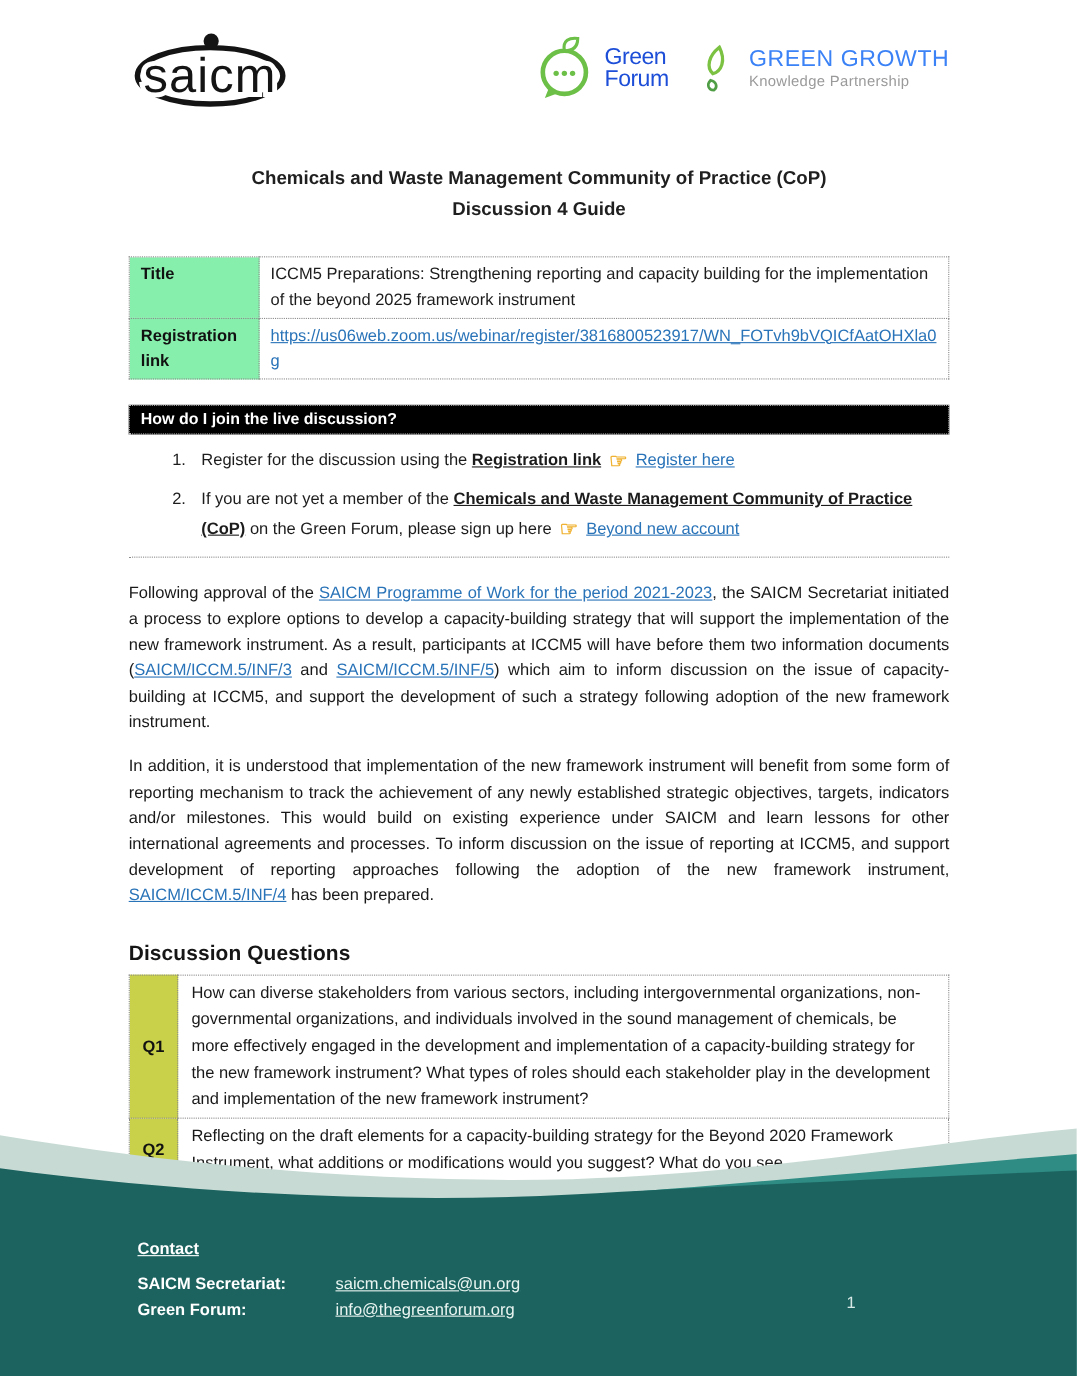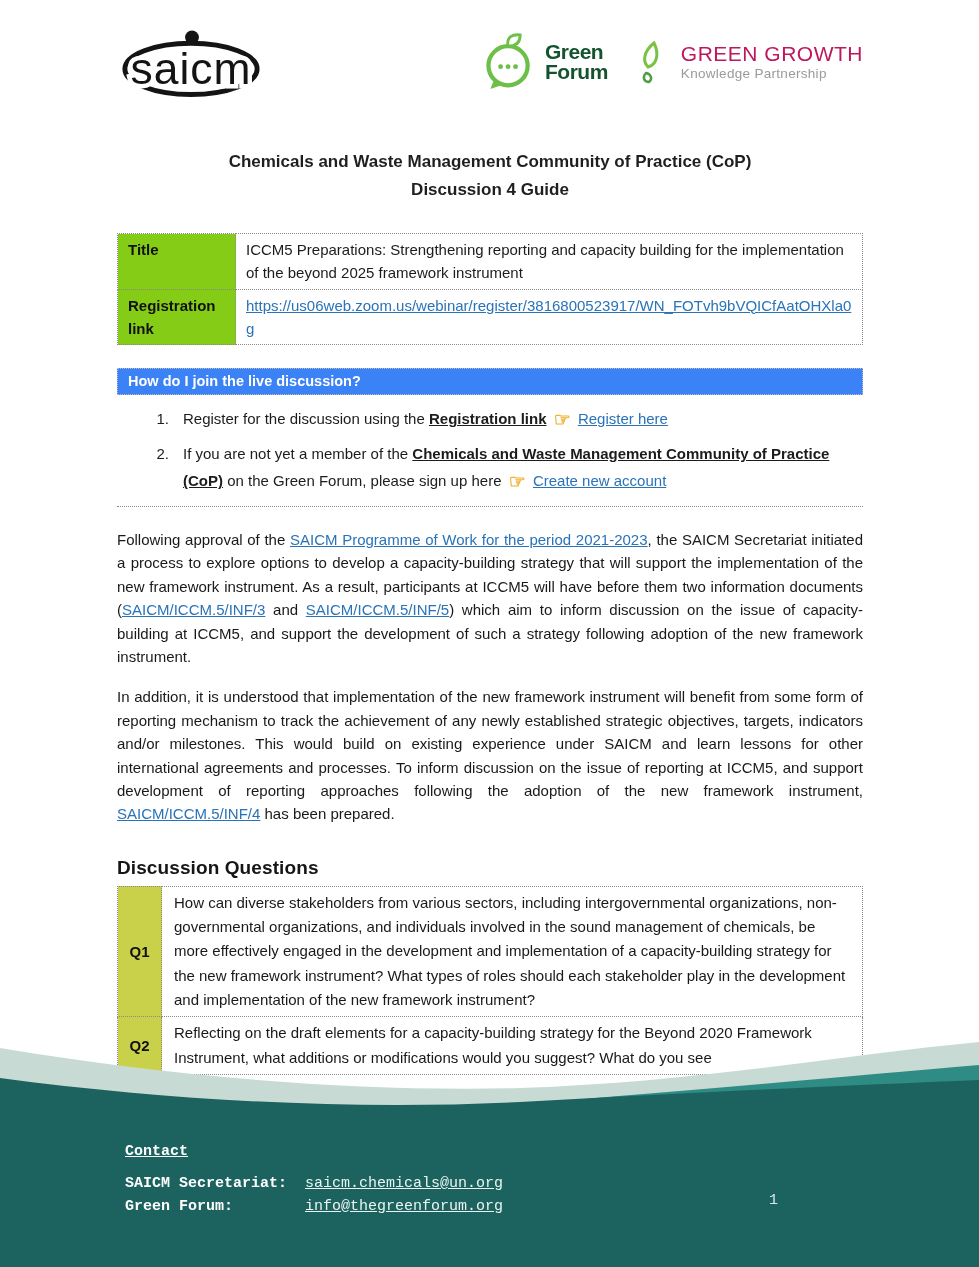--- a/index.html
+++ b/index.html
@@ -8,58 +8,58 @@
   .page {
     position:relative; width:979px; height:1267px; margin:0 auto;
     background:#ffffff; overflow:hidden; color:#1c1c1c;
   }
   .content { padding:0 116px 0 117px; }
 
   
   .logo-row { display:flex; justify-content:space-between; align-items:flex-start; margin-top:24px; height:84px; }
   .logo-right-group { display:flex; align-items:center; gap:26px; margin-top:8px; }
   .gf-logo { display:flex; align-items:center; gap:8px; }
-  .gf-text { font-weight:700; font-size:21px; line-height:0.95; color:#14532d; letter-spacing:-0.5px; }
+  .gf-text { font-weight:400; font-size:21px; line-height:0.95; color:#1d4ed8; letter-spacing:-0.5px; }
   .ggkp-logo { display:flex; align-items:center; gap:7px; }
-  .ggkp-text .l1 { font-size:21px; font-weight:500; color:#be185d; letter-spacing:0.5px; line-height:1; }
+  .ggkp-text .l1 { font-size:21px; font-weight:500; color:#3b82f6; letter-spacing:0.5px; line-height:1; }
   .ggkp-text .l2 { font-size:13.5px; font-weight:400; color:#9a9a9a; letter-spacing:0.3px; margin-top:2px; }
 
   
   .doc-title { margin-top:40px; text-align:center; font-size:17px; font-weight:700; color:#1f1f1f; line-height:1.65; }
 
   
   .info-table { width:100%; border-collapse:collapse; margin-top:29px; font-size:15px; }
   .info-table td { border:1px dotted #8a8a8a; padding:4px 10px; vertical-align:top; line-height:1.55; }
-  .info-table td.lbl { background:#84cc16; font-weight:700; width:118px; color:#111; }
+  .info-table td.lbl { background:#86efac; font-weight:700; width:118px; color:#111; }
   .reg-link { color:#2973b8; text-decoration:underline; word-break:break-all; }
 
   
   .join-box { margin-top:23px; border-bottom:1px dotted #8a8a8a; padding-bottom:12px; }
-  .banner { background:#3b82f6; color:#ffffff; font-weight:700; font-size:14.5px; padding:4px 10px 5px; border:1px dotted #bcbcbc; }
+  .banner { background:#000000; color:#ffffff; font-weight:700; font-size:14.5px; padding:4px 10px 5px; border:1px dotted #bcbcbc; }
   .join-list { margin-top:10px; font-size:15px; }
   .join-item { display:flex; margin-top:8px; line-height:1.8; }
   .join-item .num { width:30px; text-align:right; margin-left:22px; margin-right:14px; flex:none; }
   .join-item .body { flex:1; padding-right:10px; }
   .bold-u { font-weight:700; text-decoration:underline; }
   .doc-link { color:#2973b8; }
   .pointer { color:#f0b232; font-weight:700; font-size:19px; line-height:1; vertical-align:-2px; padding:0 3px; }
 
   
   .para { margin-top:21px; font-size:15px; line-height:1.56; text-align:justify; color:#191919; }
   .para + .para { margin-top:17px; }
 
   
   .dq-heading { margin-top:31px; font-size:19px; font-weight:700; color:#161616; letter-spacing:0.1px; }
   .dq-table { width:100%; border-collapse:collapse; margin-top:7px; font-size:15px; }
   .dq-table td { border:1px dotted #8a8a8a; vertical-align:middle; }
   .dq-table td.qid { background:#c9d049; width:44px; text-align:center; font-weight:700; color:#111; }
   .dq-table td.qtext { padding:4px 12px; line-height:1.62; color:#191919; }
 
   
-  .footer { position:absolute; left:0; bottom:0; width:900px; height:227px;font-family:Liberation Mono, monospace; }
+  .footer { position:absolute; left:0; bottom:16px; width:900px; height:227px; }
   .footer svg { position:absolute; left:0; top:0; }
   .footer-inner { position:absolute; left:0; top:0; width:100%; height:100%; }
   .contact-heading { position:absolute; left:125px; top:103px; color:#ffffff; font-weight:700; font-size:15px; text-decoration:underline; }
   .contact-rows { position:absolute; left:125px; top:133px; }
   .contact-row { display:flex; line-height:1.5; }
   .contact-row .clabel { width:180px; color:#ffffff; font-weight:700; font-size:15px; }
   .contact-row .cmail { color:#eaf5f1; font-size:15px; text-decoration:underline; }
   .page-num { position:absolute; right:122px; top:152px; color:#d8e9e5; font-size:15px; }
 </style>
 </head>
@@ -124,21 +124,21 @@
 
     <div class="join-box">
       <div class="banner">How do I join the live discussion?</div>
       <div class="join-list">
         <div class="join-item">
           <span class="num">1.</span>
           <span class="body"><span>Register for the discussion using the </span><span class="bold-u">Registration link</span> <span class="pointer">☞</span> <a href="#" class="doc-link">Register here</a></span>
         </div>
         <div class="join-item">
           <span class="num">2.</span>
-          <span class="body"><span>If you are not yet a member of the </span><span class="bold-u">Chemicals and Waste Management Community of Practice (CoP)</span><span> on the Green Forum, please sign up here </span><span class="pointer">☞</span> <a href="#" class="doc-link">Create new account</a></span>
+          <span class="body"><span>If you are not yet a member of the </span><span class="bold-u">Chemicals and Waste Management Community of Practice (CoP)</span><span> on the Green Forum, please sign up here </span><span class="pointer">☞</span> <a href="#" class="doc-link">Beyond new account</a></span>
         </div>
       </div>
     </div>
 
     <p class="para"><span>Following approval of the </span><a href="#" class="doc-link">SAICM Programme of Work for the period 2021-2023</a><span>, the SAICM Secretariat initiated a process to explore options to develop a capacity-building strategy that will support the implementation of the new framework instrument. As a result, participants at ICCM5 will have before them two information documents (</span><a href="#" class="doc-link">SAICM/ICCM.5/INF/3</a><span> and </span><a href="#" class="doc-link">SAICM/ICCM.5/INF/5</a><span>) which aim to inform discussion on the issue of capacity-building at ICCM5, and support the development of such a strategy following adoption of the new framework instrument.</span></p>
 
     <p class="para"><span>In addition, it is understood that implementation of the new framework instrument will benefit from some form of reporting mechanism to track the achievement of any newly established strategic objectives, targets, indicators and/or milestones. This would build on existing experience under SAICM and learn lessons for other international agreements and processes. To inform discussion on the issue of reporting at ICCM5, and support development of reporting approaches following the adoption of the new framework instrument, </span><a href="#" class="doc-link">SAICM/ICCM.5/INF/4</a><span> has been prepared.</span></p>
 
     <div class="dq-heading">Discussion Questions</div>
     <table class="dq-table">

